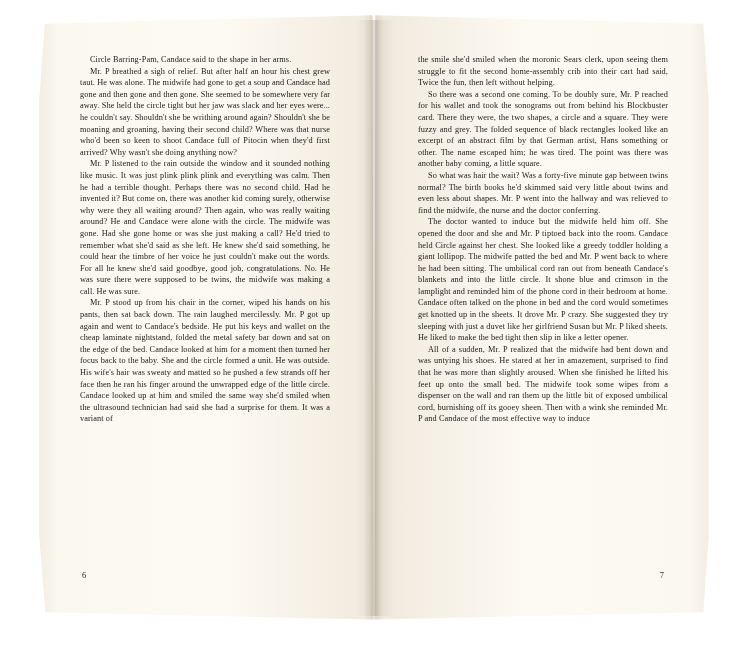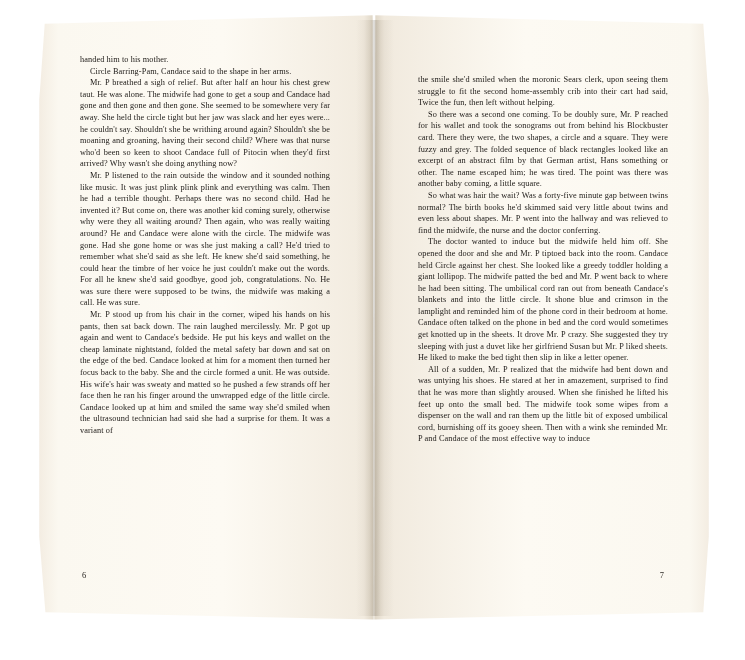--- a/index.html
+++ b/index.html
@@ -73,21 +73,21 @@
     top: 40px;
     width: 250px;
     height: 500px;
     font-size: 8.3px;
     line-height: 11.6px;
     text-align: justify;
     color: #1d1a17;
     letter-spacing: 0.01em;
   }
   .page.left .text-col { left: 42px; }
-  .page.right .text-col { left: 44px; margin-top: 20px; }
+  .page.right .text-col { left: 44px; }
 
   .text-col p {
     margin: 0;
     text-indent: 10px;
   }
   .text-col p.noindent { text-indent: 0; }
 
   .folio {
     position: absolute;
     bottom: 42px;
@@ -110,21 +110,20 @@
 </style>
 </head>
 <body>
 
 <div id="book">
   <div class="spread">
 
     <div class="page left">
       <div class="edge l"></div>
       <div class="text-col">
-        <p class="noindent">handed him to his mother.</p>
         <p>Circle Barring-Pam, Candace said to the shape in her arms.</p>
         <p>Mr. P breathed a sigh of relief. But after half an hour his chest grew taut. He was alone. The midwife had gone to get a soup and Candace had gone and then gone and then gone. She seemed to be somewhere very far away. She held the circle tight but her jaw was slack and her eyes were... he couldn't say. Shouldn't she be writhing around again? Shouldn't she be moaning and groaning, having their second child? Where was that nurse who'd been so keen to shoot Candace full of Pitocin when they'd first arrived? Why wasn't she doing anything now?</p>
         <p>Mr. P listened to the rain outside the window and it sounded nothing like music. It was just plink plink plink and everything was calm. Then he had a terrible thought. Perhaps there was no second child. Had he invented it? But come on, there was another kid coming surely, otherwise why were they all waiting around? Then again, who was really waiting around? He and Candace were alone with the circle. The midwife was gone. Had she gone home or was she just making a call? He'd tried to remember what she'd said as she left. He knew she'd said something, he could hear the timbre of her voice he just couldn't make out the words. For all he knew she'd said goodbye, good job, congratulations. No. He was sure there were supposed to be twins, the midwife was making a call. He was sure.</p>
         <p>Mr. P stood up from his chair in the corner, wiped his hands on his pants, then sat back down. The rain laughed mercilessly. Mr. P got up again and went to Candace's bedside. He put his keys and wallet on the cheap laminate nightstand, folded the metal safety bar down and sat on the edge of the bed. Candace looked at him for a moment then turned her focus back to the baby. She and the circle formed a unit. He was outside. His wife's hair was sweaty and matted so he pushed a few strands off her face then he ran his finger around the unwrapped edge of the little circle. Candace looked up at him and smiled the same way she'd smiled when the ultrasound technician had said she had a surprise for them. It was a variant of</p>
       </div>
       <div class="folio">6</div>
     </div>
 
     <div class="page right">
       <div class="edge r"></div>

